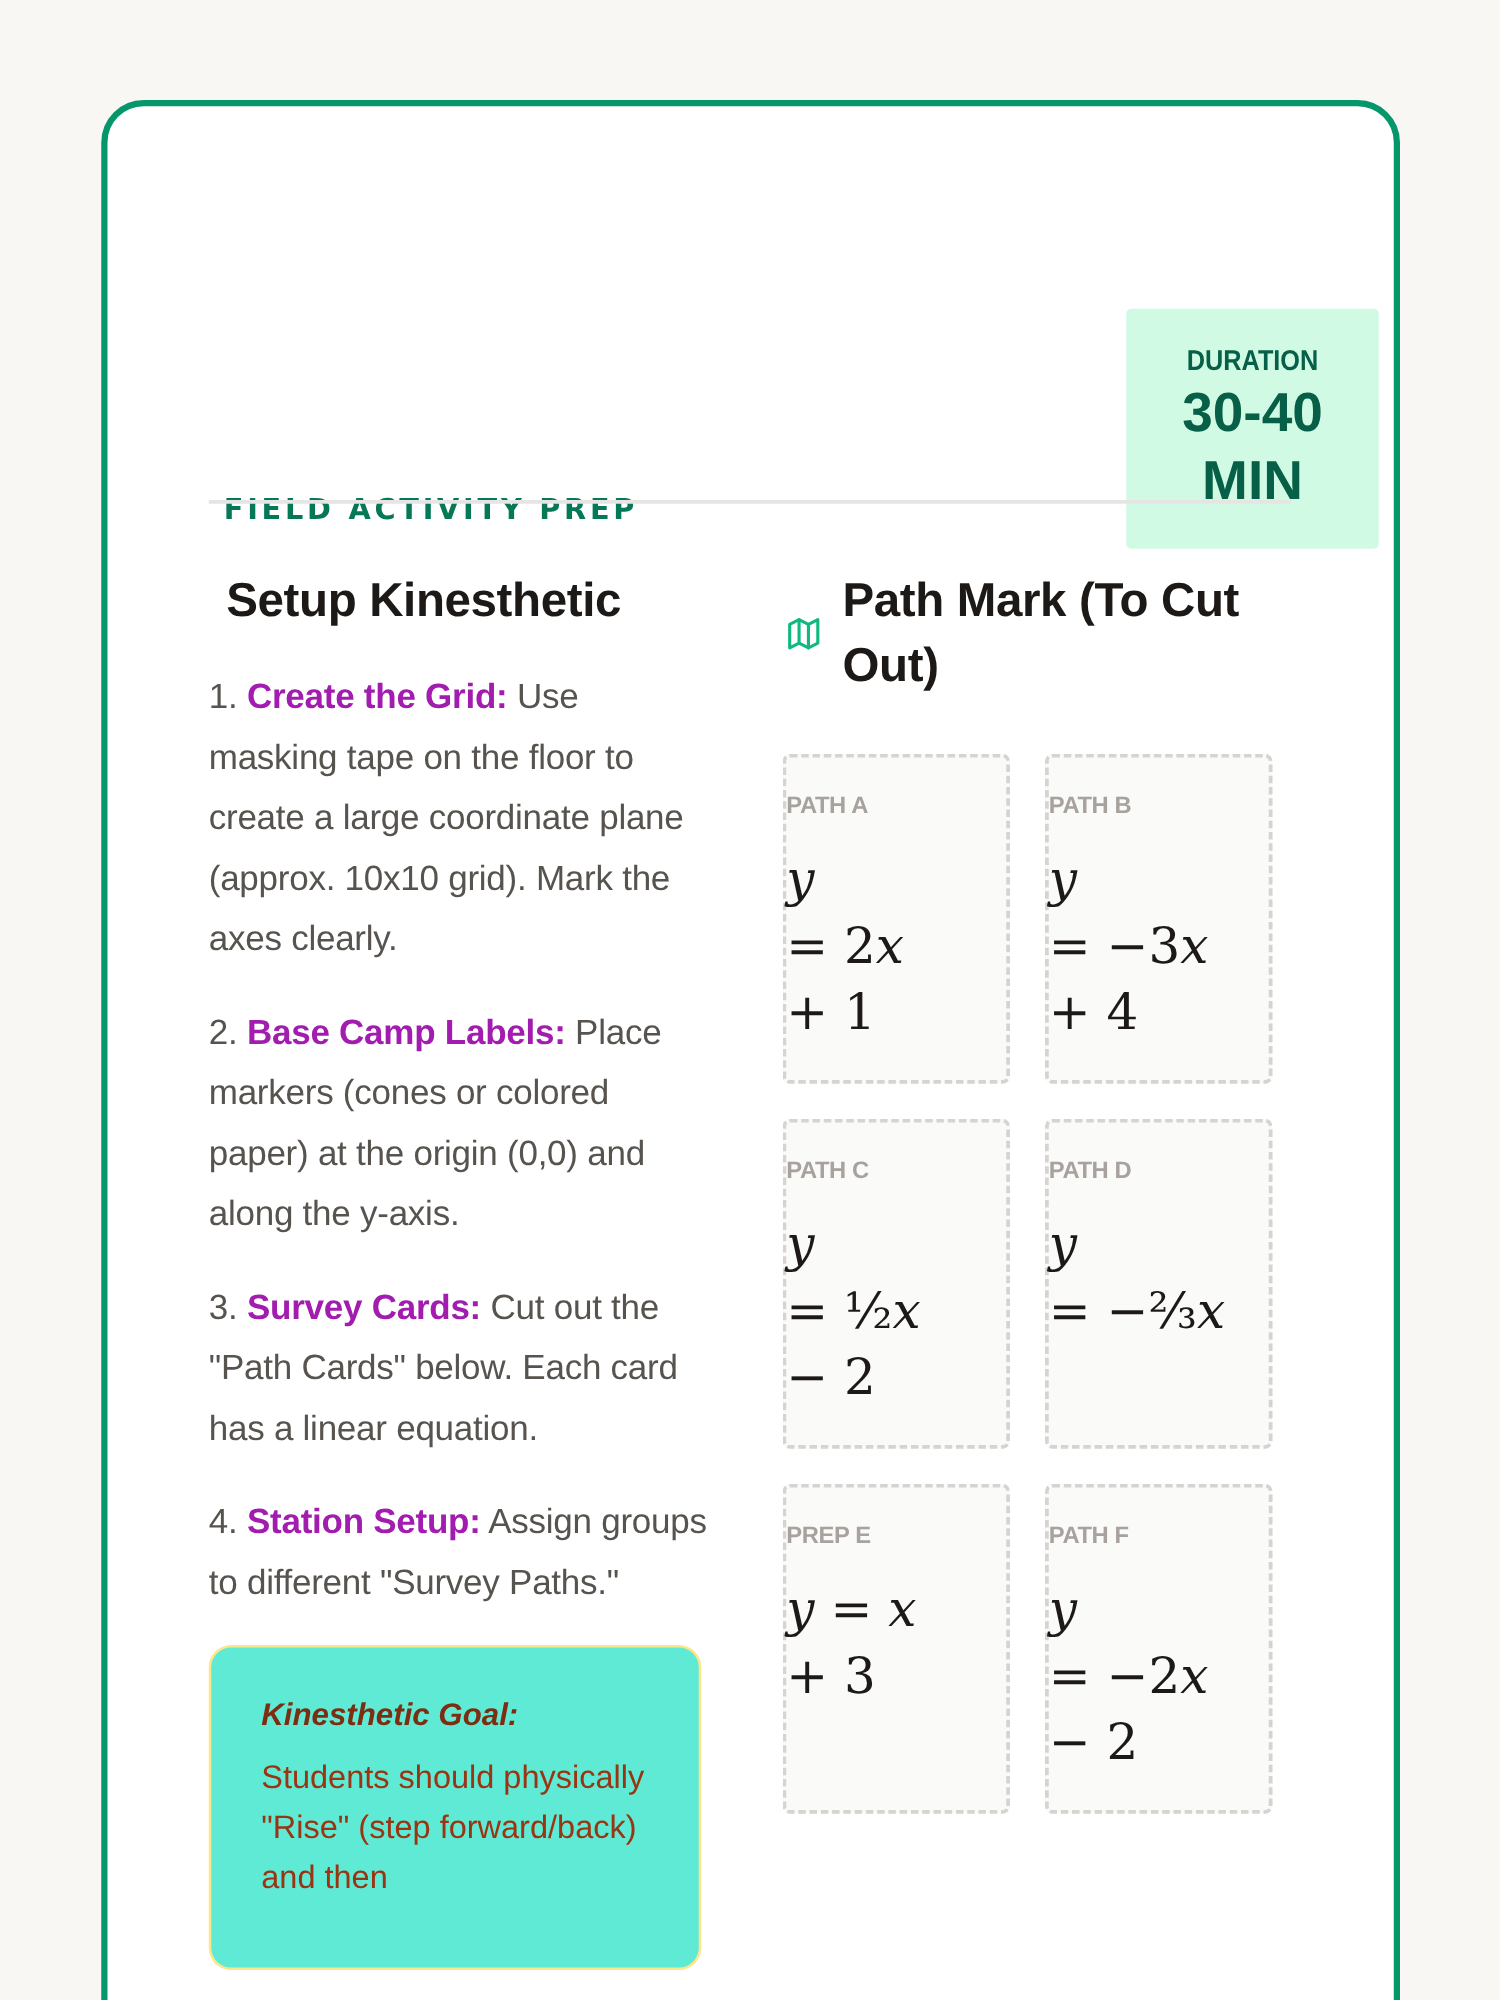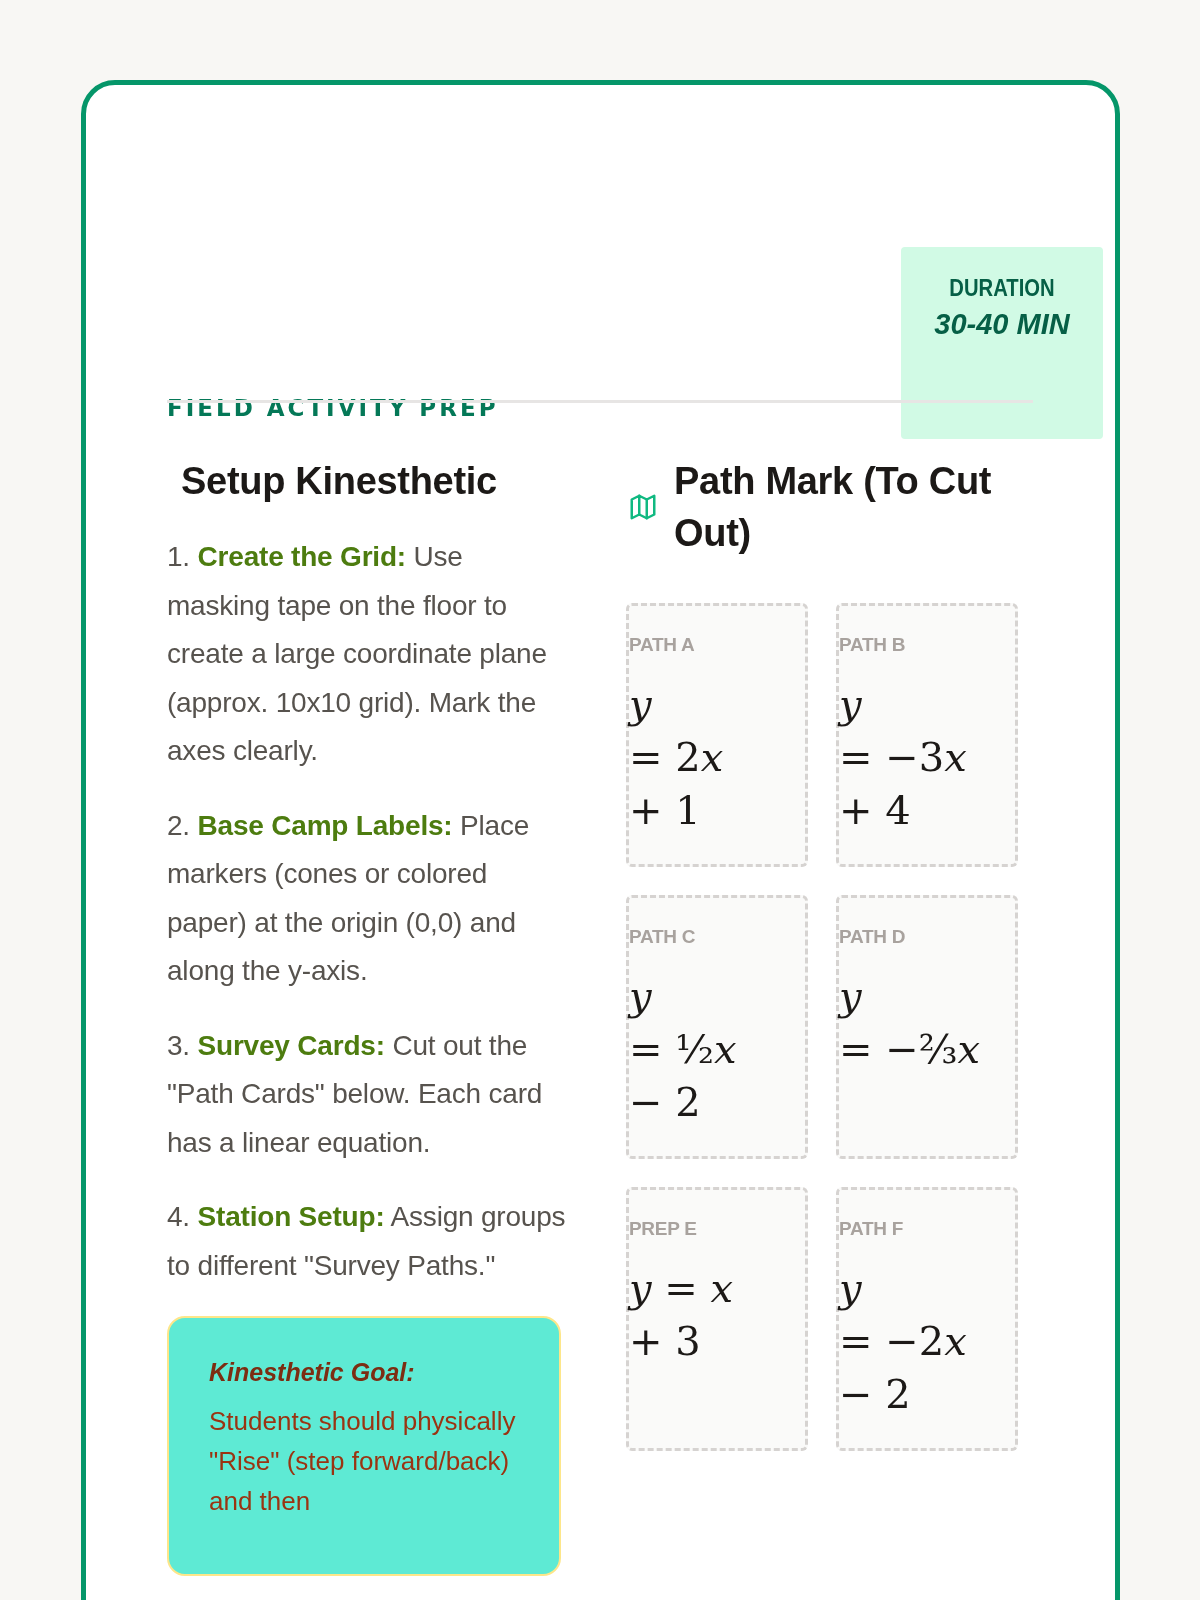--- a/index.html
+++ b/index.html
@@ -38,21 +38,21 @@
       font-weight: 900;
       font-size: 55px;
       line-height: 64px;
       letter-spacing: -1.5px;
       color: #1c1917;
       text-transform: uppercase;
       width: 540px;
     }
     .subtitle {
       position: absolute;
-      left: 0; top: 232px;
+      left: 12px; top: 232px;
       font-family: "DejaVu Sans", sans-serif;
       font-weight: bold;
       font-size: 23px;
       letter-spacing: 3px;
       color: #047857;
     }
     .duration {
       position: absolute;
       left: 734px; top: 82px;
       width: 202px; height: 192px;
@@ -65,24 +65,23 @@
     .duration .lbl {
       font-family: "Liberation Sans", sans-serif;
       font-size: 23px;
       font-weight: bold;
       letter-spacing: 0px;
       transform: scaleX(0.88);
       display: block;
     }
     .duration .val {
       font-family: "Liberation Sans", sans-serif;
-      font-size: 29px;
-      font-weight: bold;
-      font-style: italic;
-      line-height: 40px;
+      font-size: 44px;
+      font-weight: bold;
+      line-height: 54px;
       margin-top: 2px;
       width: 140px;
       margin-left: auto; margin-right: auto;
     }
     .divider {
       position: absolute;
       left: 82px; top: 315px;
       width: 866px; height: 3px;
       background: #e7e5e4;
     }
@@ -101,21 +100,21 @@
     }
     .left-col .h2 { padding-left: 14px; }
     .steps { margin-top: 26px; }
     .step {
       font-size: 28px;
       line-height: 48.5px;
       color: #57534e;
       margin-bottom: 26px;
       letter-spacing: -0.2px;
     }
-    .step b { color: #4d7c0f; font-weight: bold; }
+    .step b { color: #a21caf; font-weight: bold; }
     .goal {
       margin-top: 22px;
       width: 394px;
       height: 260px;
       background: #5eead4;
       border: 2px solid #fde68a;
       border-radius: 18px;
       padding: 40px 40px 0 40px;
     }
     .goal-title {

